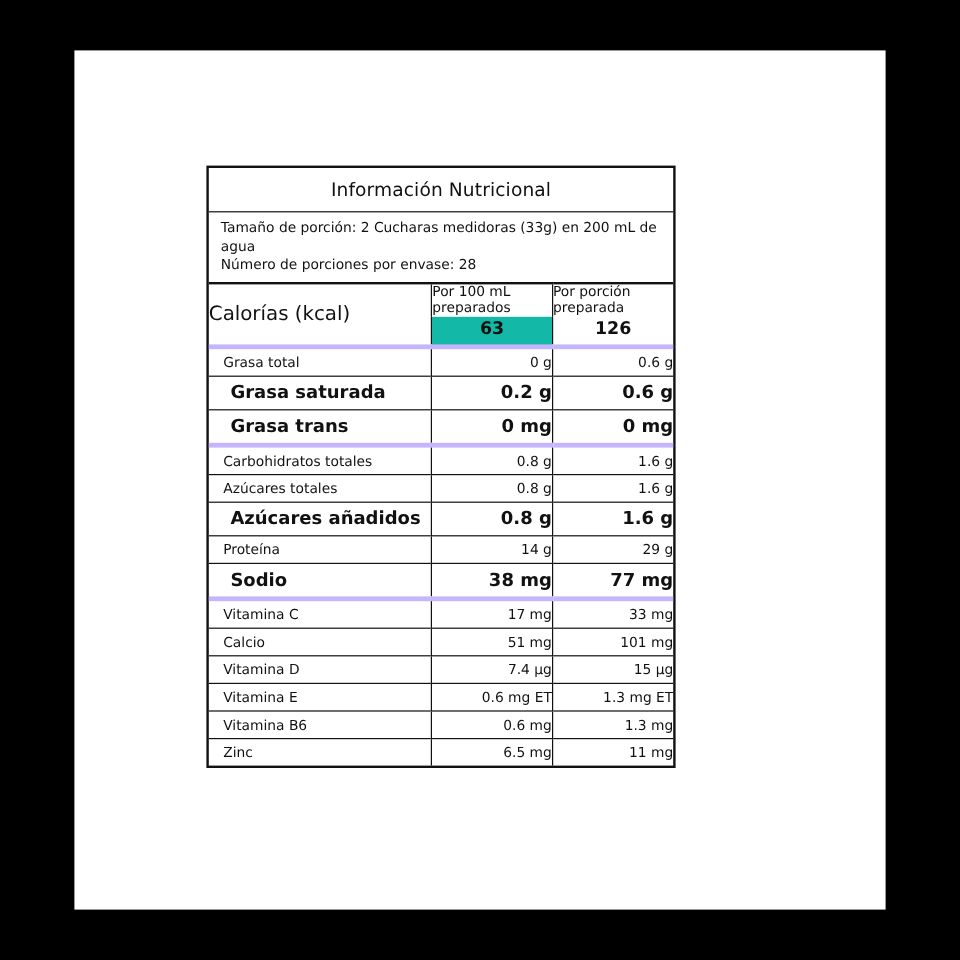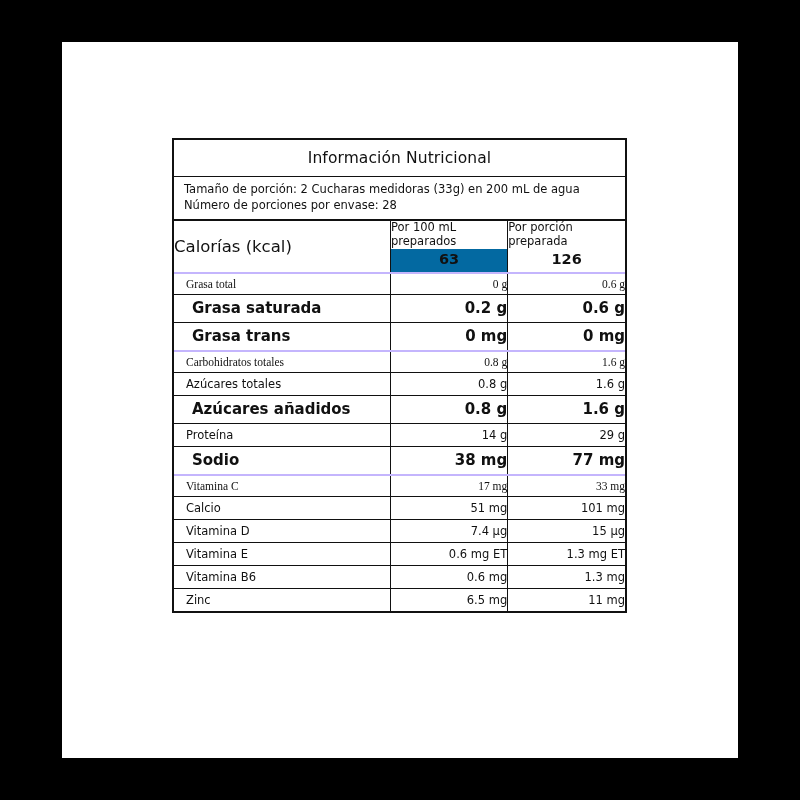--- a/index.html
+++ b/index.html
@@ -18,21 +18,21 @@
     left: 62px;
     top: 42px;
     width: 676px;
     height: 716px;
     background: #ffffff;
   }
   .label-wrap {
     position: absolute;
     left: 110px;
     top: 96px;
-    width: 455px;
+    width: 391px;
     background: #ffffff;
   }
   .panel {
     border: 2px solid #111111;
     background: #ffffff;
     box-sizing: border-box;
   }
   .title {
     text-align: center;
     font-size: 15.5px;
@@ -82,21 +82,21 @@
   .cal-head.last { border-right: none; }
   .cal-vals td {
     text-align: center;
     font-size: 14.5px;
     font-weight: bold;
     padding: 2px 0 5px 0;
     border-right: 1px solid #111111;
   }
   .cal-vals td.first {
     border-right: 1px solid #111111;
-    background: #0369a1;
+    background: #14b8a6;
   }
   .cal-vals td.last { border-right: none; }
 
   
   tr.data td {
     border-top: 1px solid #111111;
     border-right: 1px solid #111111;
     font-size: 11.5px;
     padding: 4px 0 4px 0;
     text-align: right;
@@ -110,22 +110,21 @@
   tr.data.big td {
     font-size: 15px;
     font-weight: bold;
     padding: 4px 0 5px 0;
   }
   tr.data.big td.name {
     padding-left: 18px;
   }
 
   tr.thick td {
-    border-top: 2px solid #c4b5fd;
-    font-family: Liberation Serif, serif;
+    border-top: 4px solid #c4b5fd;
   }
 
   .footnote {
     border-top: 2px solid #111111;
     font-size: 12px;
     padding: 8px 10px 9px 10px;
     color: #111111;
   }
 </style>
 </head>

